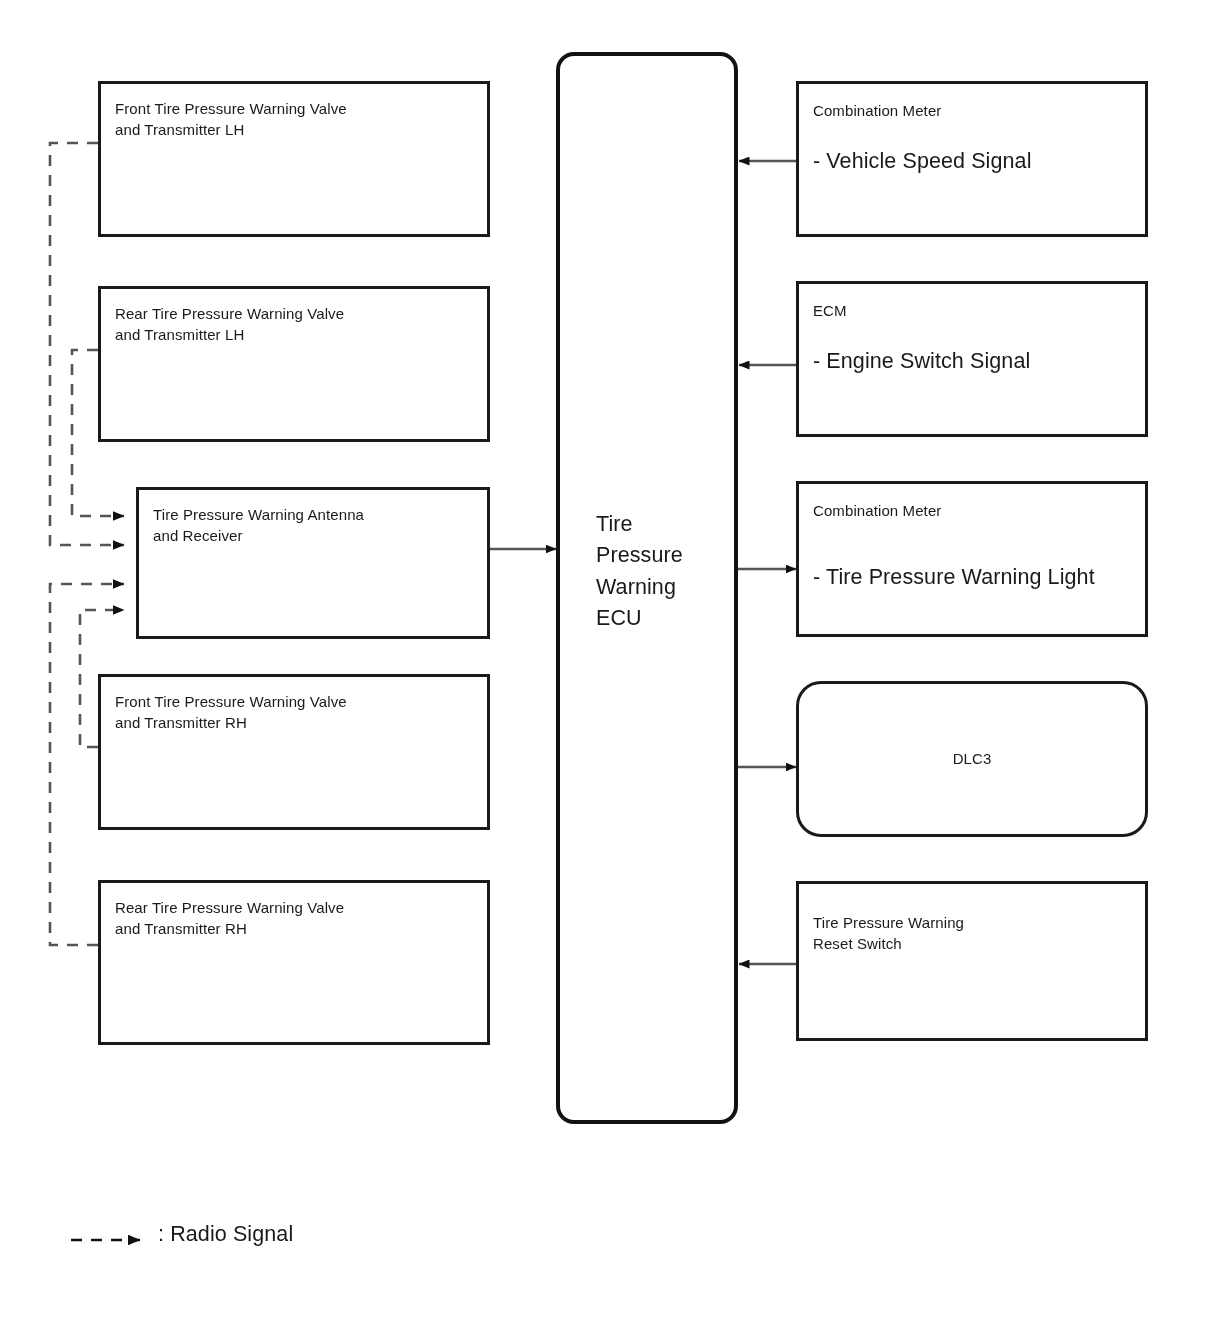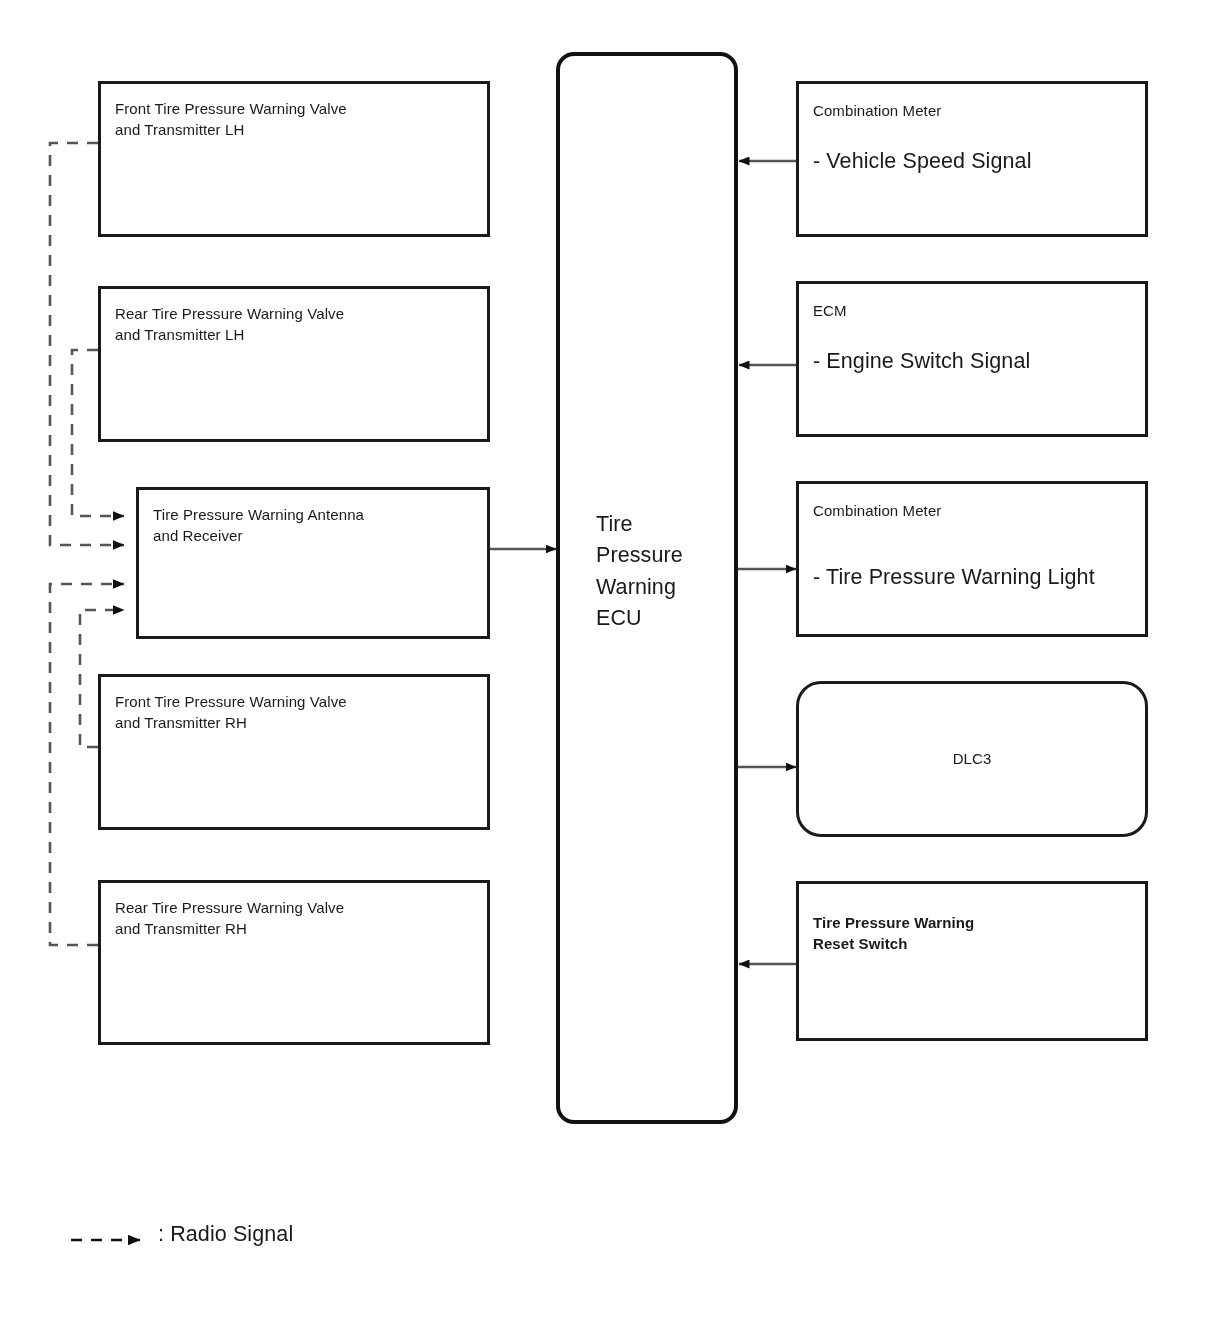--- a/index.html
+++ b/index.html
@@ -114,21 +114,21 @@
 
   <div class="box" style="left:796px;top:481px;width:352px;height:156px;">
     <div class="txt" style="top:16px;">Combination Meter</div>
     <div class="sub" style="top:78px;">- Tire Pressure Warning Light</div>
   </div>
 
   <div class="box center" style="left:796px;top:681px;width:352px;height:156px;border-radius:25px;">
     <div class="txt">DLC3</div>
   </div>
 
-  <div class="box" style="left:796px;top:881px;width:352px;height:160px;font-weight:bold;">
+  <div class="box" style="left:796px;top:881px;width:352px;height:160px;">
     <div class="txt" style="top:28px;">Tire Pressure Warning
 Reset Switch</div>
   </div>
 
   <svg class="layer" viewBox="0 0 1210 1328">
     <defs>
       <marker id="arrowR" markerWidth="11" markerHeight="9" refX="10.5" refY="4.5" orient="auto" markerUnits="userSpaceOnUse">
         <path d="M0,0 L11,4.5 L0,9 z" fill="#111111"></path>
       </marker>
       <marker id="arrowL" markerWidth="11" markerHeight="9" refX="10.5" refY="4.5" orient="auto" markerUnits="userSpaceOnUse">

